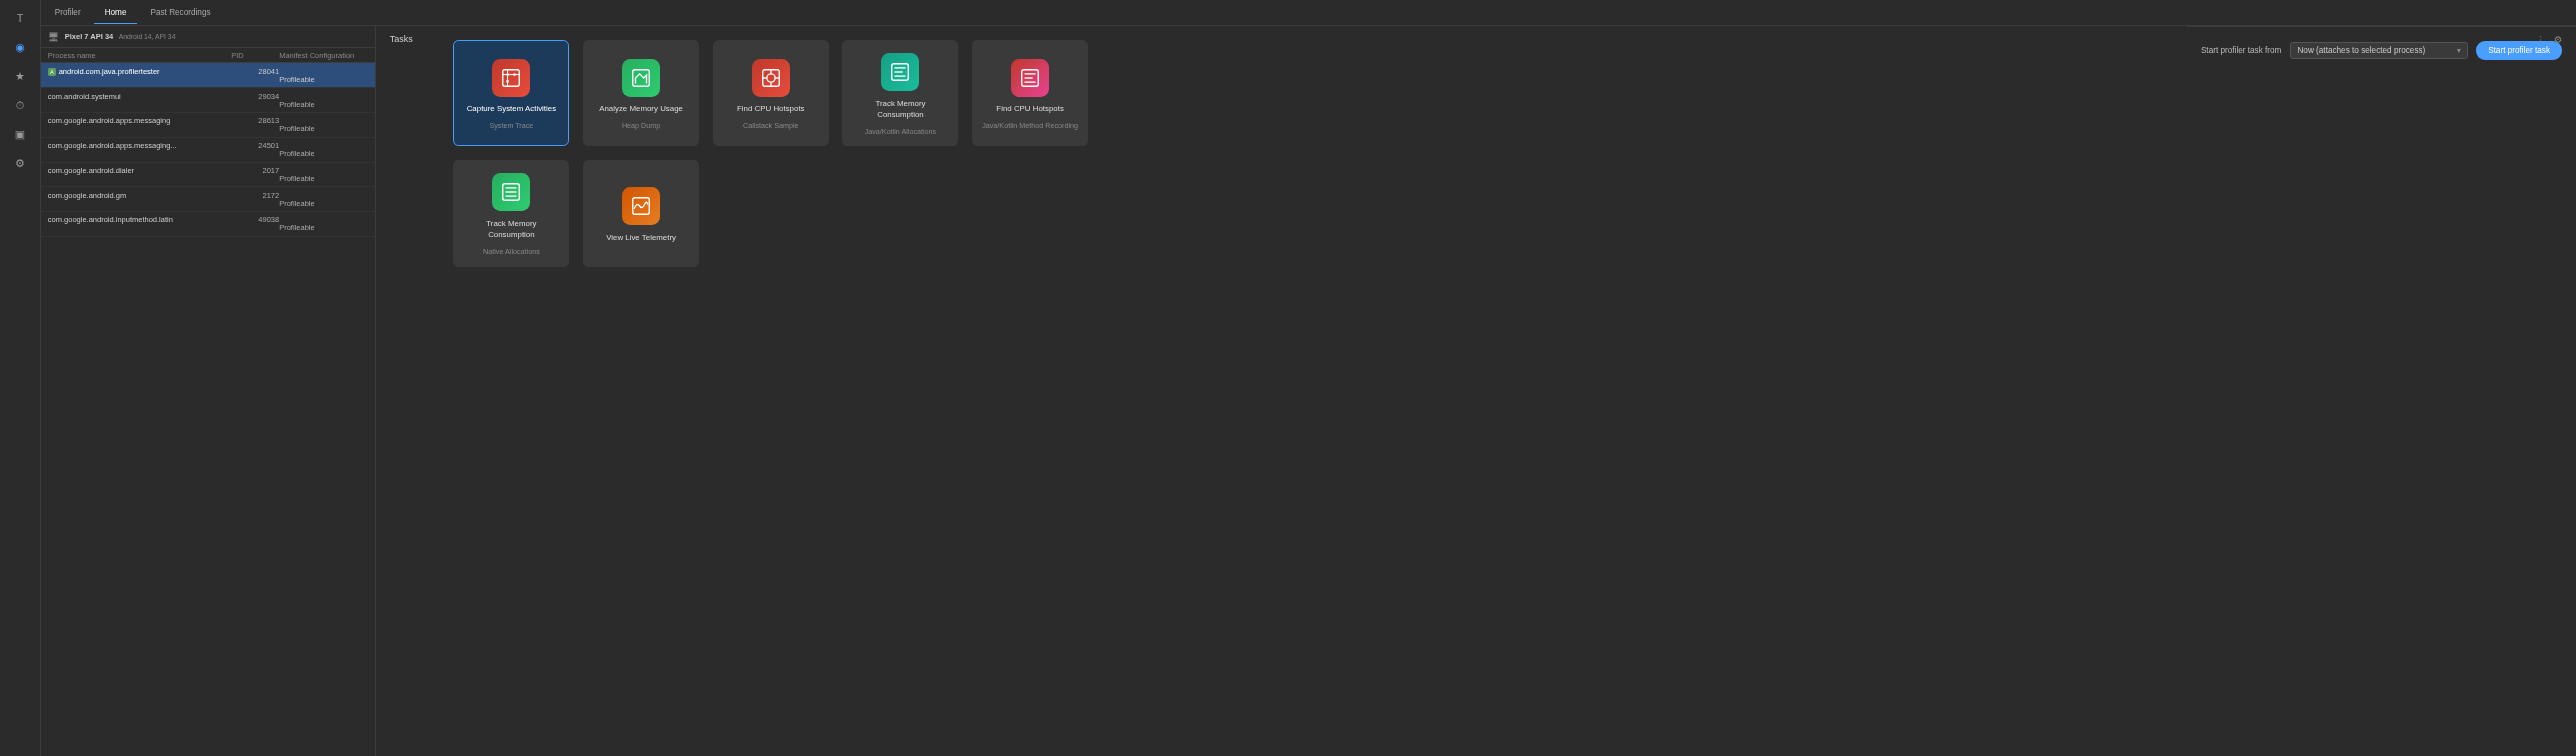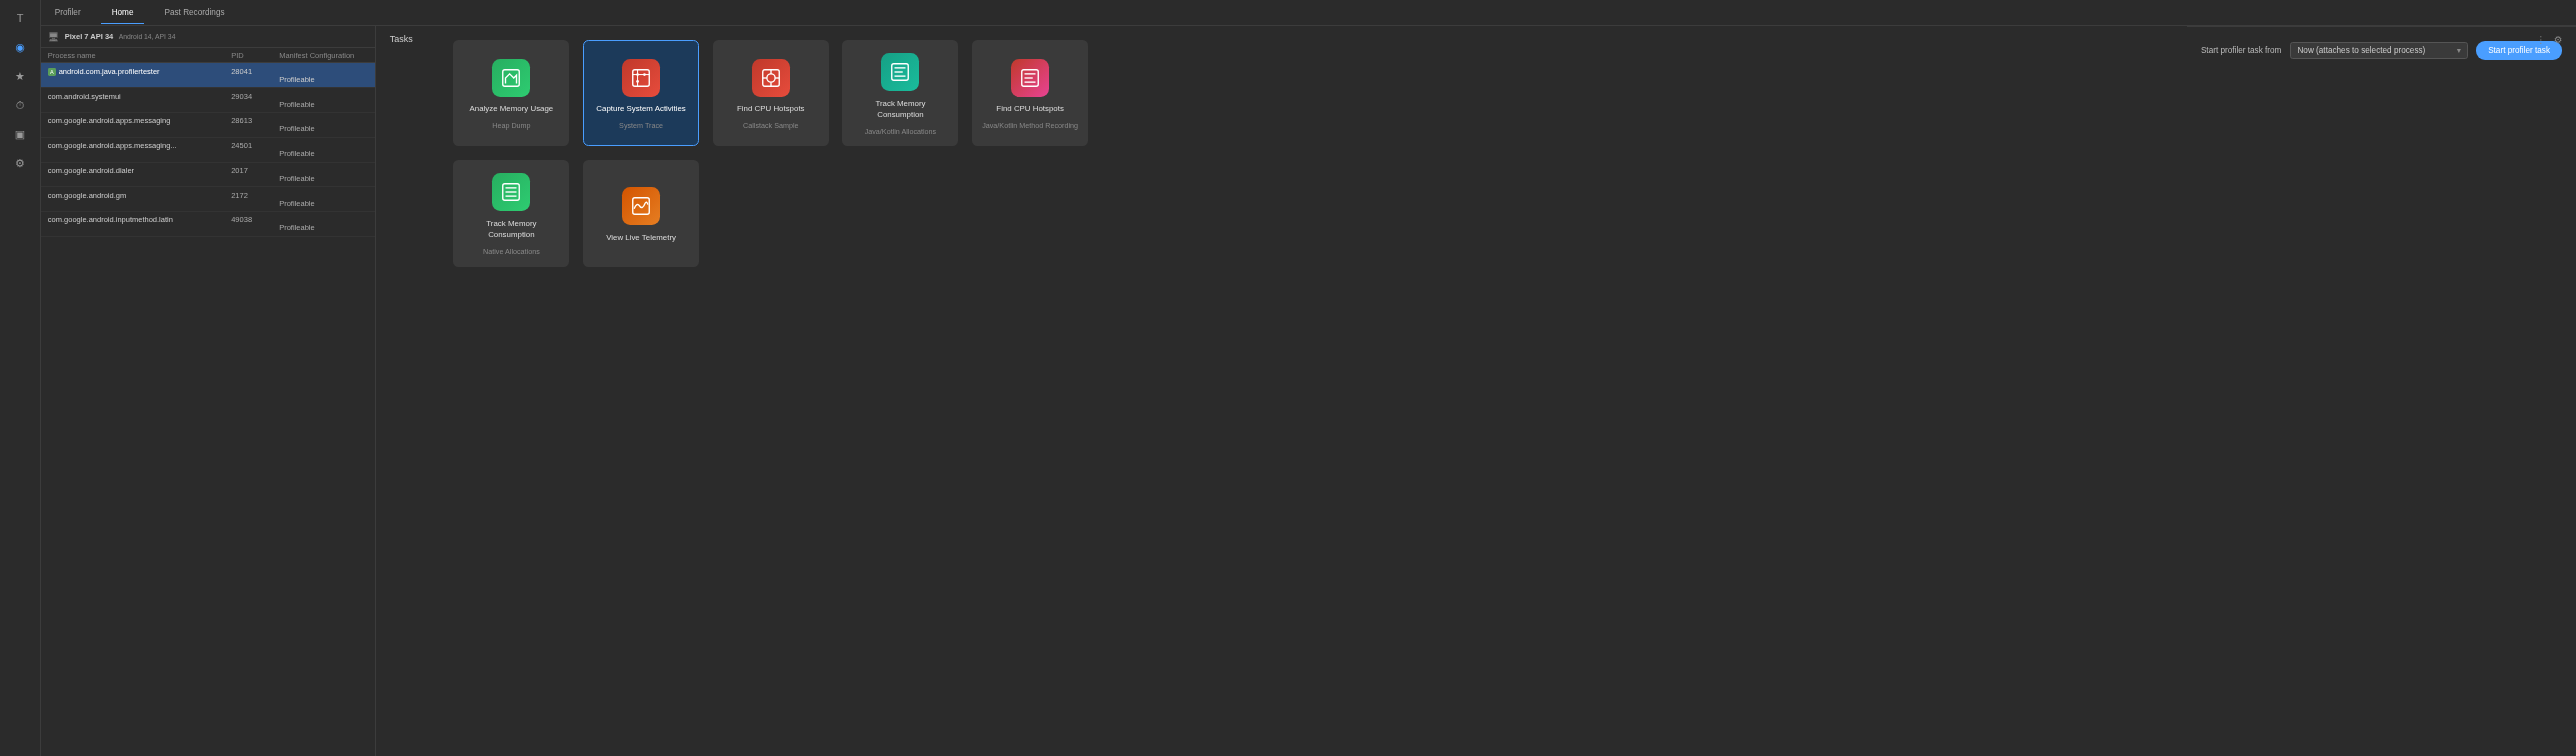--- a/index.html
+++ b/index.html
@@ -41,21 +41,21 @@
     .sidebar-icon.active { color: #4a9eff; }
 
     
     .tabs-bar {
       display: flex;
       align-items: center;
       background: #2b2b2b;
       border-bottom: 0.7px solid #3c3c3c;
       height: 26px;
       padding: 0 2.7px;
-      gap: 9px;
+      gap: 2px;
     }
     .tab {
       padding: 0 11px;
       height: 23px;
       display: flex;
       align-items: center;
       cursor: pointer;
       color: #aaa;
       font-size: 8.2px;
       border-radius: 2.7px 2.7px 0 0;
@@ -122,21 +122,21 @@
     }
     .process-row {
       display: grid;
       grid-template-columns: 1fr 48px 89px;
       padding: 3.4px 6.8px;
       border-bottom: 0.7px solid #333;
       cursor: pointer;
       font-size: 7.5px;
     }
     .process-row.selected { background: #2d4d7a; color: #fff; }
-    .process-row .pid { color: #aaa; }
+    .process-row .pid { color: #aaa; text-align: right; }
     .process-row .manifest { color: #aaa; text-align: left; margin-top: 8px; }
     .process-row.selected .pid,
     .process-row.selected .manifest { color: #ccc; }
     .process-name { overflow: hidden; text-overflow: ellipsis; white-space: nowrap; }
     .android-icon {
       width: 8.2px;
       height: 8.2px;
       background: #5a9e5a;
       border-radius: 1.4px;
       display: inline-block;
@@ -380,43 +380,43 @@
         </div>
     </div>
 
     <div class="tasks-panel">
       <div class="tasks-header">
         <span>Tasks</span>
       </div>
       <div class="tasks-grid-container">
         <div class="tasks-row">
 
-        <div class="task-card">
-              <div class="task-card-icon icon-green">
-                <svg width="22" height="22" viewBox="0 0 32 32" fill="none" xmlns="http://www.w3.org/2000/svg">
-      <rect x="4" y="4" width="24" height="24" rx="3" stroke="white" stroke-width="2" fill="none"></rect>
-      <path d="M8 24 L8 16 L14 10 L20 16 L24 12 L24 24" stroke="white" stroke-width="2" fill="none"></path>
-    </svg>
-              </div>
-              <div class="task-card-title">Analyze Memory Usage</div>
-              <div class="task-card-subtitle">Heap Dump</div>
-            </div>
-            <div class="task-card selected">
+        <div class="task-card selected">
               <div class="task-card-icon icon-red">
                 <svg width="22" height="22" viewBox="0 0 32 32" fill="none" xmlns="http://www.w3.org/2000/svg">
       <rect x="4" y="4" width="24" height="24" rx="3" stroke="white" stroke-width="2" fill="none"></rect>
       <line x1="4" y1="11" x2="28" y2="11" stroke="white" stroke-width="1.5"></line>
       <line x1="11" y1="4" x2="11" y2="28" stroke="white" stroke-width="1.5"></line>
       <circle cx="11" cy="11" r="2" fill="white"></circle>
       <circle cx="21" cy="11" r="2" fill="white"></circle>
       <circle cx="11" cy="21" r="2" fill="white"></circle>
     </svg>
               </div>
               <div class="task-card-title">Capture System Activities</div>
               <div class="task-card-subtitle">System Trace</div>
+            </div>
+            <div class="task-card">
+              <div class="task-card-icon icon-green">
+                <svg width="22" height="22" viewBox="0 0 32 32" fill="none" xmlns="http://www.w3.org/2000/svg">
+      <rect x="4" y="4" width="24" height="24" rx="3" stroke="white" stroke-width="2" fill="none"></rect>
+      <path d="M8 24 L8 16 L14 10 L20 16 L24 12 L24 24" stroke="white" stroke-width="2" fill="none"></path>
+    </svg>
+              </div>
+              <div class="task-card-title">Analyze Memory Usage</div>
+              <div class="task-card-subtitle">Heap Dump</div>
             </div>
             <div class="task-card">
               <div class="task-card-icon icon-red">
                 <svg width="22" height="22" viewBox="0 0 32 32" fill="none" xmlns="http://www.w3.org/2000/svg">
       <rect x="4" y="4" width="24" height="24" rx="3" stroke="white" stroke-width="2" fill="none"></rect>
       <circle cx="16" cy="16" r="6" stroke="white" stroke-width="2" fill="none"></circle>
       <line x1="16" y1="4" x2="16" y2="10" stroke="white" stroke-width="2"></line>
       <line x1="16" y1="22" x2="16" y2="28" stroke="white" stroke-width="2"></line>
       <line x1="4" y1="16" x2="10" y2="16" stroke="white" stroke-width="2"></line>
       <line x1="22" y1="16" x2="28" y2="16" stroke="white" stroke-width="2"></line>

